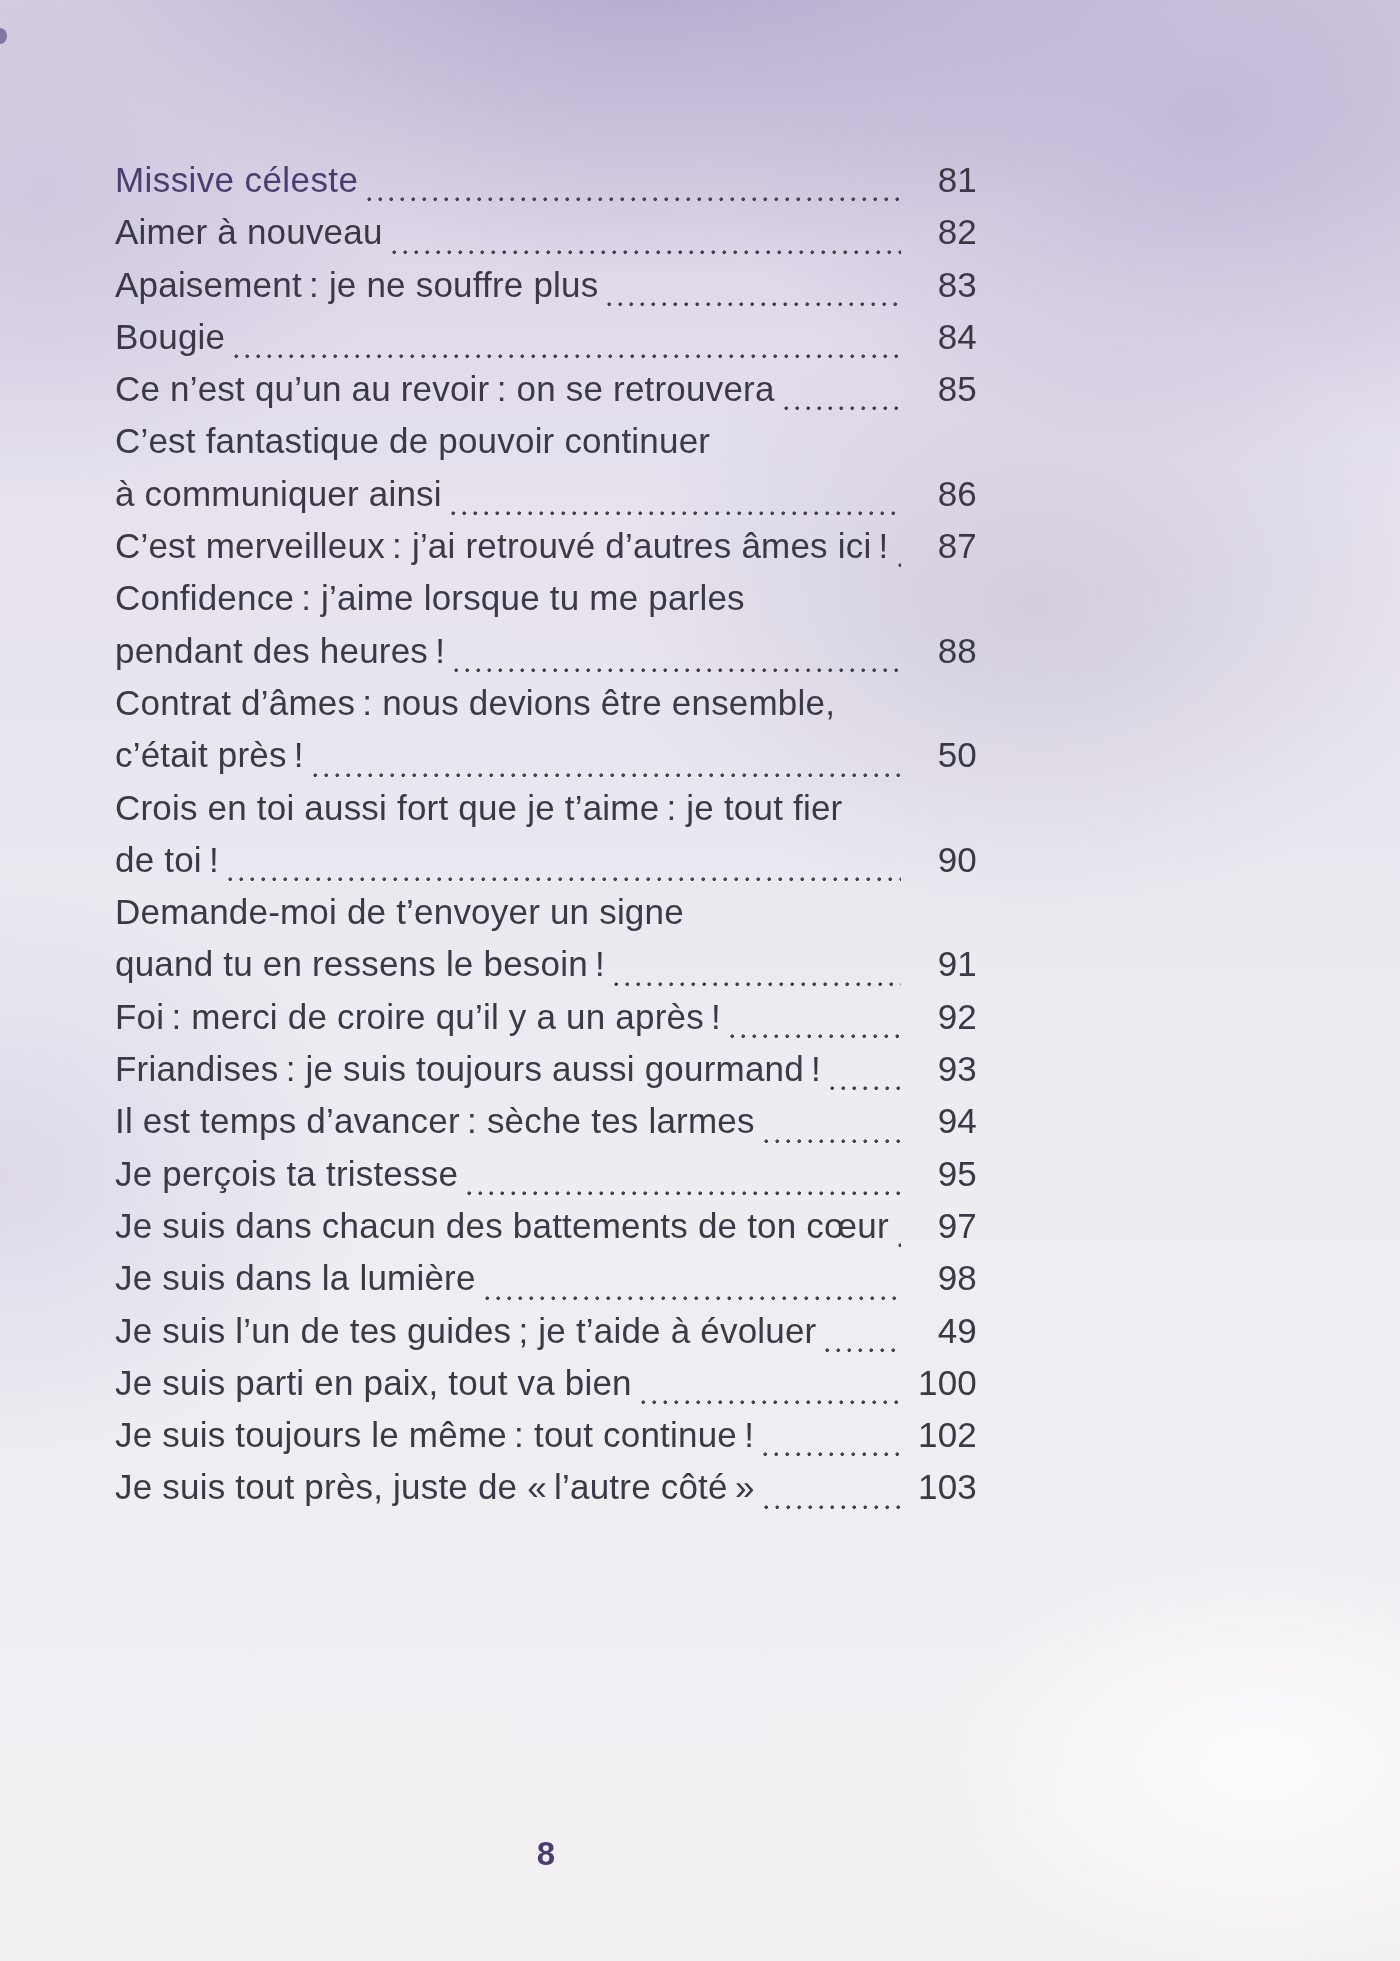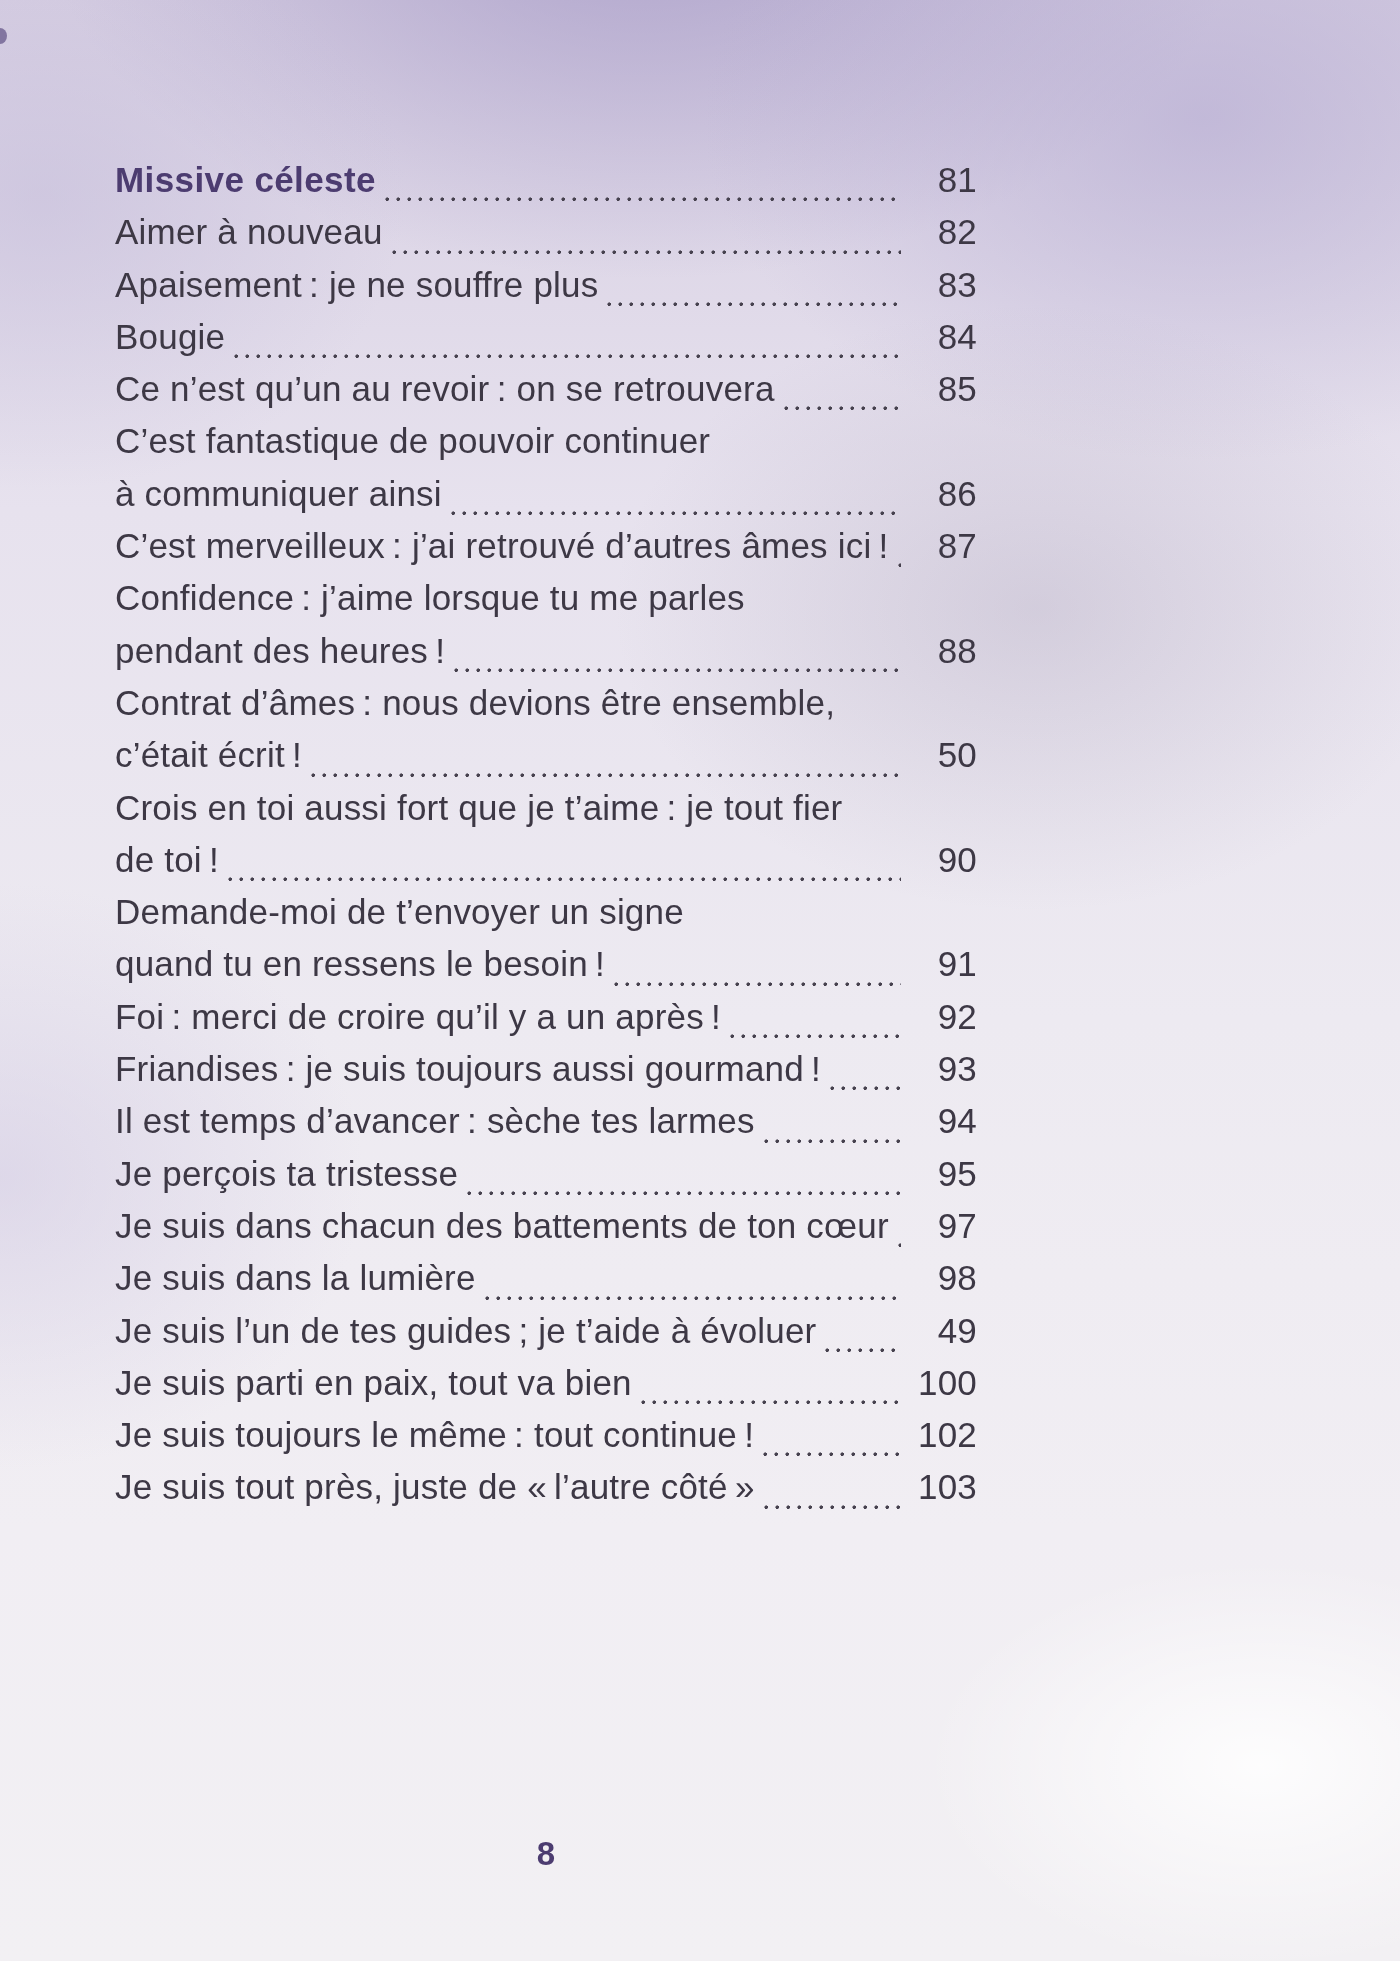--- a/index.html
+++ b/index.html
@@ -26,21 +26,21 @@
   .toc { list-style: none; margin: 0; padding: 0; }
   .toc-entry { margin: 0; }
   .toc-line {
     display: flex; align-items: baseline;
     height: 52.3px;
     font-size: 35px; font-weight: 300; letter-spacing: .2px;
     color: var(--body-color, #3d3845);
   }
   .toc-text { white-space: nowrap; }
   .emph .toc-text {
-    font-weight: 700; color: var(--accent-color, #4c3c70); letter-spacing: .4px;
+    font-weight: 400; color: var(--accent-color, #4c3c70); letter-spacing: .4px;
   }
   .leader {
     flex: 1 1 auto; min-width: 0; align-self: flex-end;
     height: 5px; margin: 0 8px 10px 9px;
     background-image: radial-gradient(circle at 2.2px 2.2px, var(--dot-color, #46414e) 1.55px, rgba(0,0,0,0) 2px);
     background-size: 11px 5px; background-repeat: repeat-x; background-position: left bottom;
   }
   .toc-page {
     min-width: 68px; text-align: right; white-space: nowrap;
     font-weight: 300; color: var(--body-color, #3d3845);
@@ -116,21 +116,21 @@
           <span class="toc-text">pendant des heures !</span>
           <span class="leader"></span>
           <span class="toc-page">88</span>
         </div>
       </li>
       <li class="toc-entry">
         <div class="toc-line">
           <span class="toc-text">Contrat d’âmes : nous devions être ensemble,</span>
         </div>
         <div class="toc-line">
-          <span class="toc-text">c’était écrit !</span>
+          <span class="toc-text">c’était près !</span>
           <span class="leader"></span>
           <span class="toc-page">50</span>
         </div>
       </li>
       <li class="toc-entry">
         <div class="toc-line">
           <span class="toc-text">Crois en toi aussi fort que je t’aime : je tout fier</span>
         </div>
         <div class="toc-line">
           <span class="toc-text">de toi !</span>

